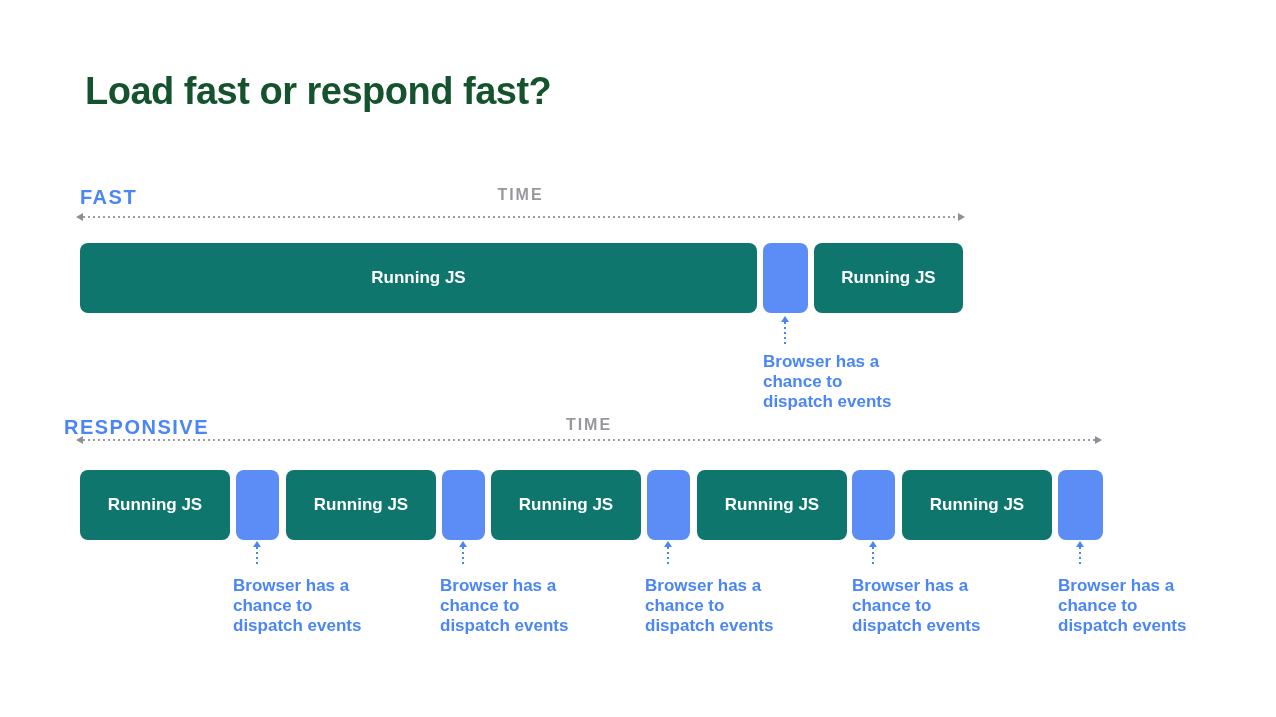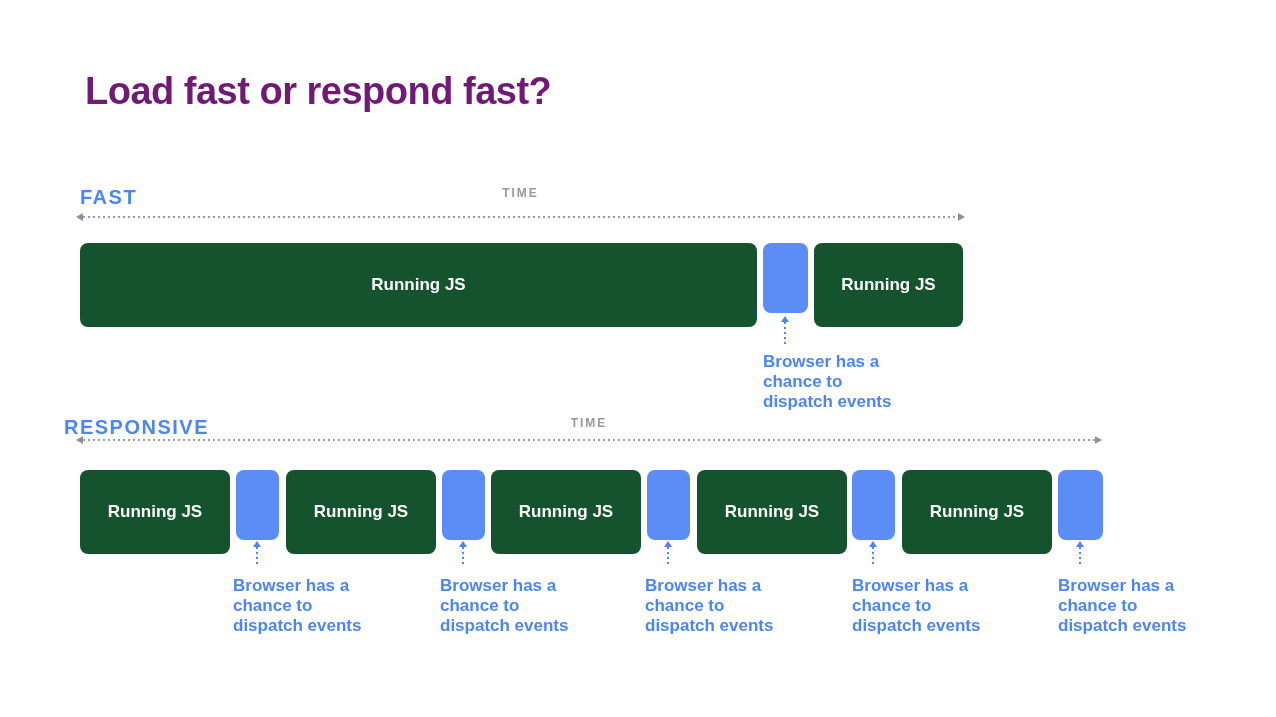--- a/index.html
+++ b/index.html
@@ -2,46 +2,46 @@
 <html><head>
 <meta charset="utf-8">
 <style>
   html,body{margin:0;padding:0;background:#ffffff;}
   .slide{
     position:relative;width:1276px;height:717px;background:#ffffff;
     font-family:"Liberation Sans",sans-serif;overflow:hidden;
   }
   .title{
     position:absolute;left:85px;top:70px;margin:0;
-    font-size:38px;font-weight:bold;color:#701a75;letter-spacing:-0.5px;
+    font-size:38px;font-weight:bold;color:#14532d;letter-spacing:-0.5px;
   }
   .sec-label{
     position:absolute;font-size:20px;font-weight:bold;
     letter-spacing:1.5px;color:#4a86f6;
   }
   .time-label{
-    position:absolute;font-size:12px;font-weight:bold;
+    position:absolute;font-size:16px;font-weight:bold;
     letter-spacing:2px;color:#96989d;text-align:center;
   }
   .timeline{
     position:absolute;height:2px;
     background-image:repeating-linear-gradient(90deg,#9a9ca3 0,#9a9ca3 2px,transparent 2px,transparent 5px);
   }
   .timeline::before{
     content:"";position:absolute;left:-2px;top:-3px;width:0;height:0;
     border-top:4px solid transparent;border-bottom:4px solid transparent;
     border-right:7px solid #8d9097;
   }
   .timeline::after{
     content:"";position:absolute;right:-2px;top:-3px;width:0;height:0;
     border-top:4px solid transparent;border-bottom:4px solid transparent;
     border-left:7px solid #8d9097;
   }
   .bar{
-    position:absolute;height:84px;background:#14532d;border-radius:8px;
+    position:absolute;height:70px;background:#0f766e;border-radius:8px;
     display:flex;align-items:center;justify-content:center;
     color:#ffffff;font-weight:bold;font-size:17px;
   }
   .gap{
     position:absolute;height:70px;background:#5c8df7;border-radius:8px;
   }
   .v-arrow{
     position:absolute;width:2px;
     background-image:repeating-linear-gradient(180deg,#4a86f6 0,#4a86f6 2px,transparent 2px,transparent 5px);
   }

